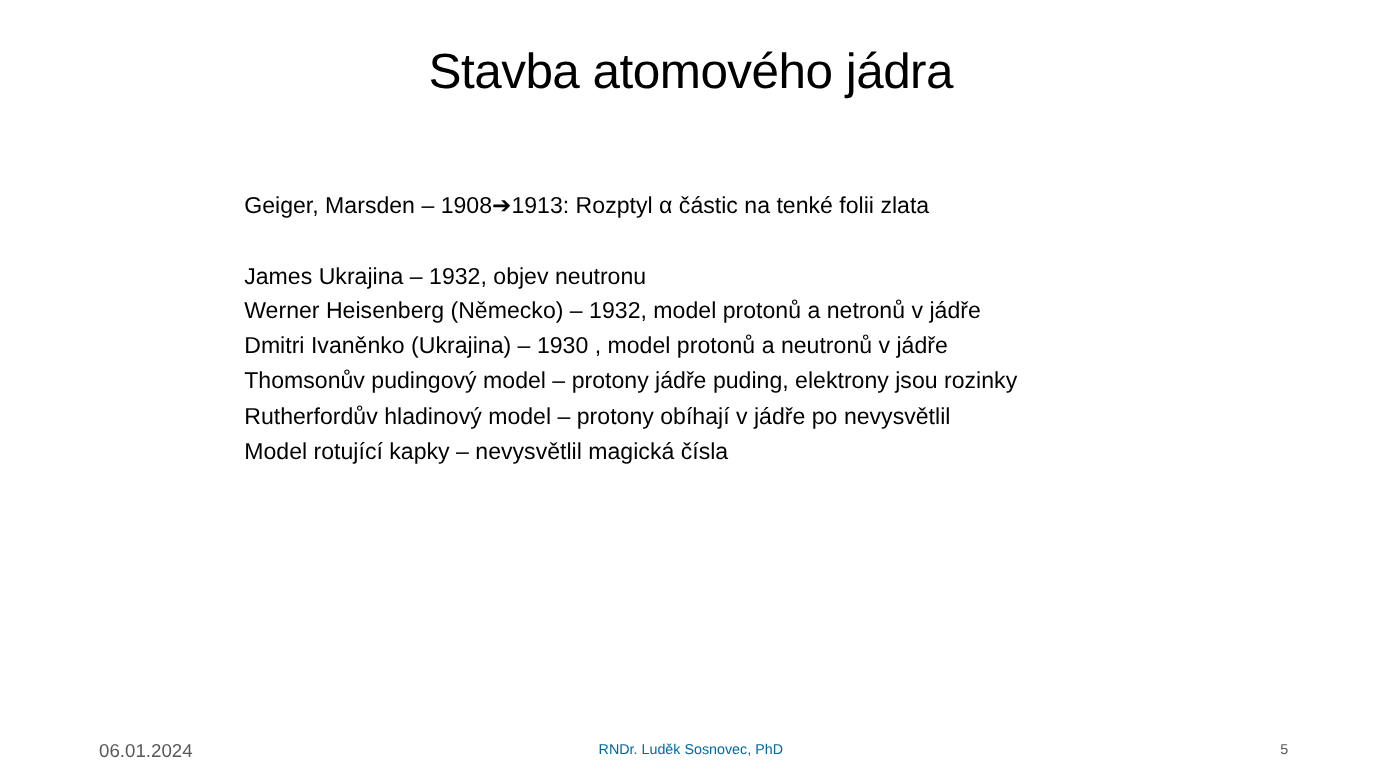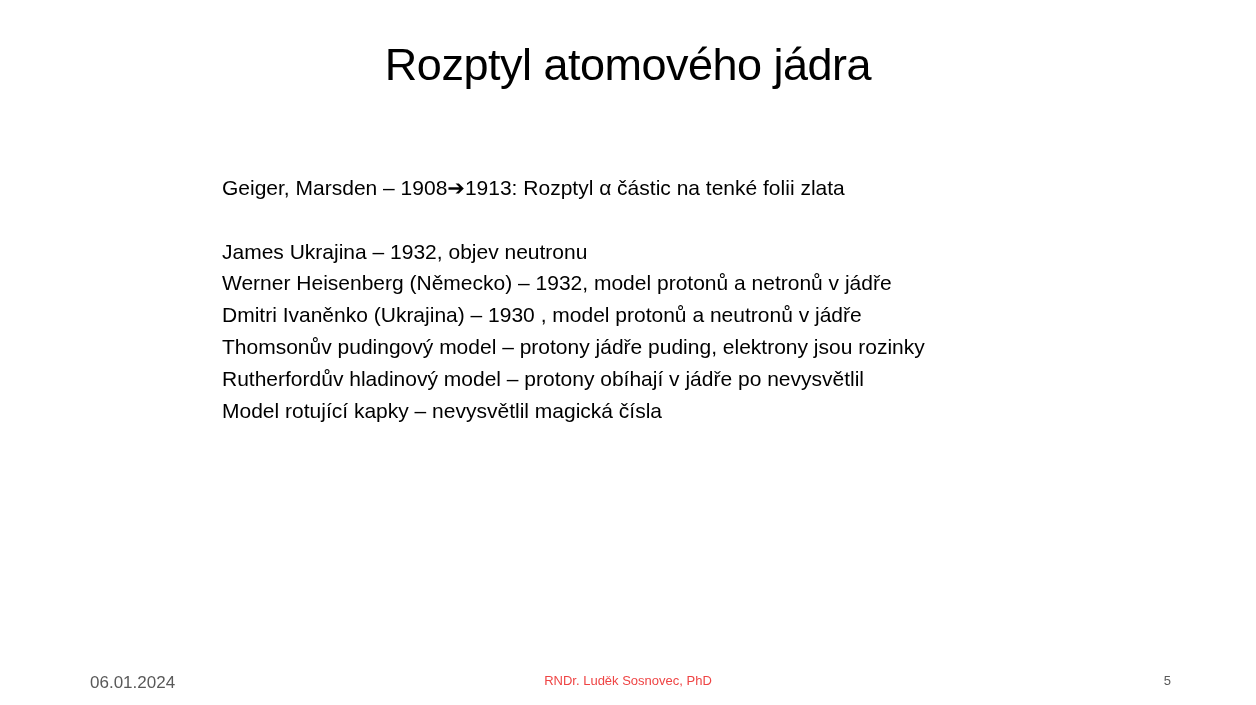--- a/index.html
+++ b/index.html
@@ -65,36 +65,36 @@
     font-size: 17px;
     color: #595959;
   }
   .footer-author {
     position: absolute;
     left: 0;
     top: 673px;
     width: 100%;
     text-align: center;
     font-size: 13px;
-    color: #ef4444;
+    color: #0369a1;
   }
   .footer-page {
     position: absolute;
     right: 85px;
     top: 673px;
     font-size: 13px;
     color: #595959;
   }
 </style>
 </head>
 <body>
 
 <div id="slide">
 
-  <div class="slide-title">Rozptyl atomového jádra</div>
+  <div class="slide-title">Stavba atomového jádra</div>
 
   <div class="body-text">
     <div class="body-line">Geiger, Marsden – 1908➔1913: Rozptyl α částic na tenké folii zlata</div>
     <div class="body-line"></div>
     <div class="body-line">James Ukrajina – 1932, objev neutronu</div>
     <div class="body-line">Werner Heisenberg (Německo) – 1932, model protonů a netronů v jádře</div>
     <div class="body-line">Dmitri Ivaněnko (Ukrajina) – 1930 , model protonů a neutronů v jádře</div>
     <div class="body-line">Thomsonův pudingový model – protony jádře puding, elektrony jsou rozinky</div>
     <div class="body-line">Rutherfordův hladinový model – protony obíhají v jádře po nevysvětlil</div>
     <div class="body-line">Model rotující kapky – nevysvětlil magická čísla</div>

